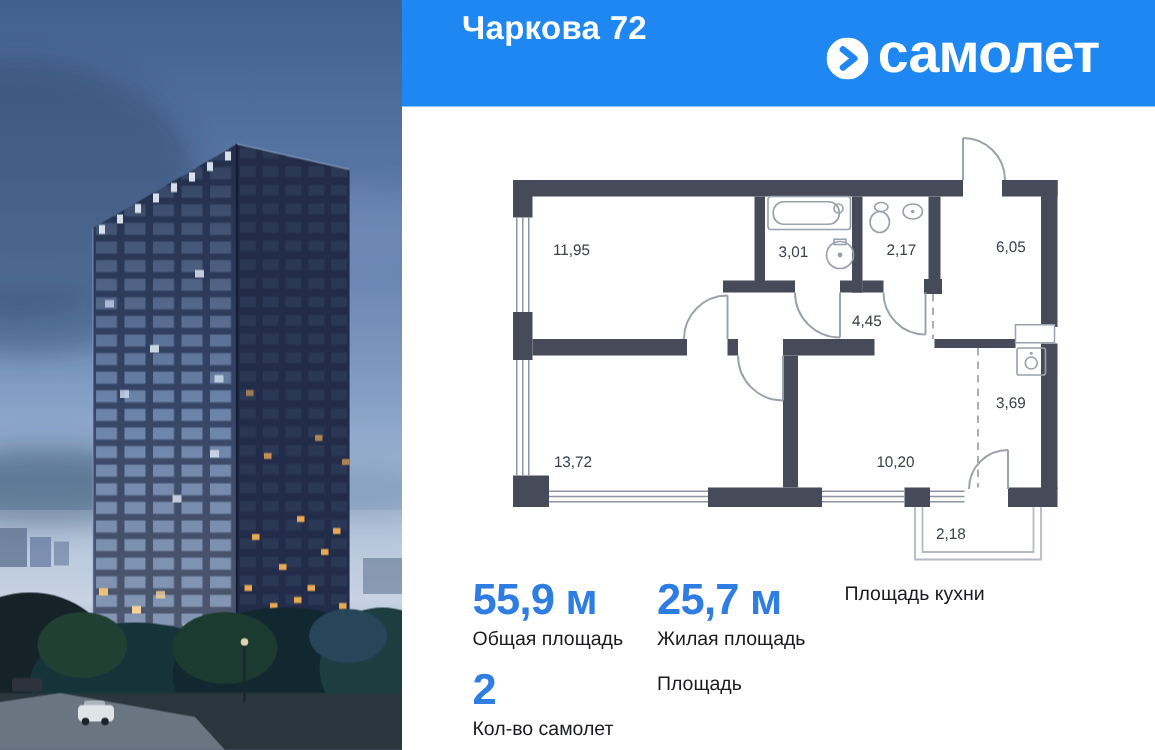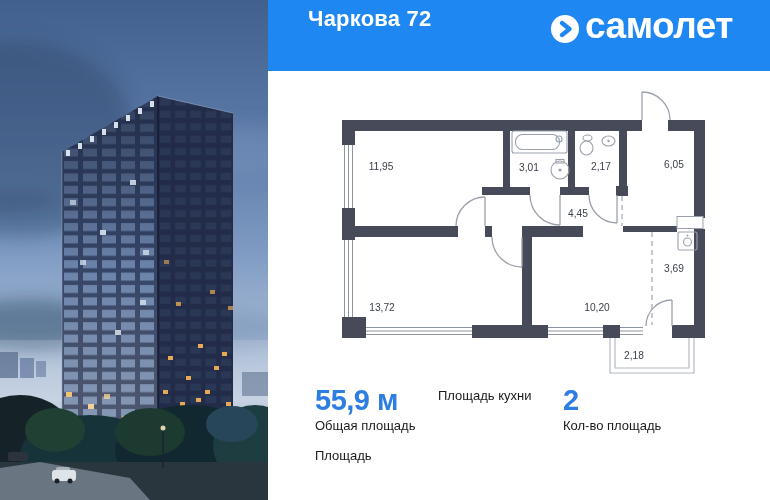--- a/index.html
+++ b/index.html
@@ -16,21 +16,21 @@
   
   .photo{position:absolute;left:0;top:0;width:268px;height:500px;overflow:hidden;}
   .photo svg{display:block;width:268px;height:500px;}
 
   
   .content{position:absolute;left:268px;top:0;width:502px;height:500px;background:#fff;}
 
   .header{position:relative;width:100%;height:71px;background:var(--brand-blue,#1e87f2);}
   .title{position:absolute;left:40px;top:7px;font-size:22px;line-height:24px;font-weight:700;
          color:var(--header-text,#fff);letter-spacing:.2px;}
-  .brand{position:absolute;right:37px;top:6px;display:flex;align-items:center;gap:6px;cursor:pointer;}
+  .brand{position:absolute;right:37px;top:16px;display:flex;align-items:center;gap:6px;cursor:pointer;}
   .brand-icon{width:28px;height:28px;display:block;margin-top:6px;}
   .brand-text{font-size:37px;line-height:40px;font-weight:700;color:var(--header-text,#fff);letter-spacing:-.5px;}
 
   .plan{position:absolute;left:67px;top:85px;width:380px;height:300px;}
   .plan .wall{fill:var(--plan-wall,#474b59);}
   .plan .thin{stroke:#9ba1ac;stroke-width:1.3;fill:none;}
   .plan .win{stroke:#8e95a2;stroke-width:1;fill:none;}
   .plan .dash{stroke:#a8adb7;stroke-width:1.3;fill:none;stroke-dasharray:5 4;}
   .plan .balc{stroke:#b4b9c2;stroke-width:1.2;fill:none;}
   .plan .fix{stroke:#9ba1ac;stroke-width:1.1;fill:none;}
@@ -297,25 +297,29 @@
       <text x="674" y="272">3,69</text>
       <text x="634" y="359">2,18</text>
     </svg>
 
     <div class="stats">
       <div class="stat">
         <div class="stat-value">55,9 м</div>
         <div class="stat-label">Общая площадь</div>
       </div>
       <div class="stat">
+        <div class="stat-value">25,7 м</div>
+        <div class="stat-label">Жилая площадь</div>
+      </div>
+      <div class="stat">
         <div class="stat-label">Площадь кухни</div>
       </div>
       <div class="stat">
         <div class="stat-value">2</div>
-        <div class="stat-label">Кол-во площадь</div>
+        <div class="stat-label">Кол-во самолет</div>
       </div>
       <div class="stat">
         <div class="stat-label">Площадь</div>
       </div>
       <div class="stat">
       </div>
     </div>
 
   </div>
 </div>

